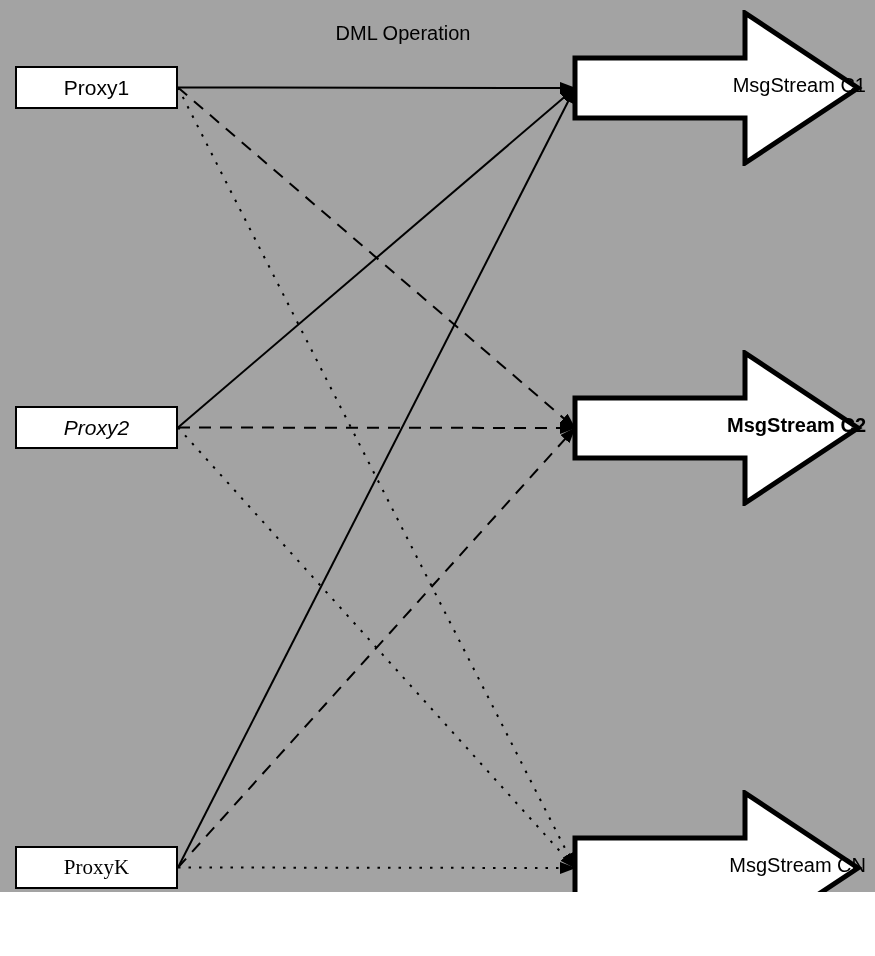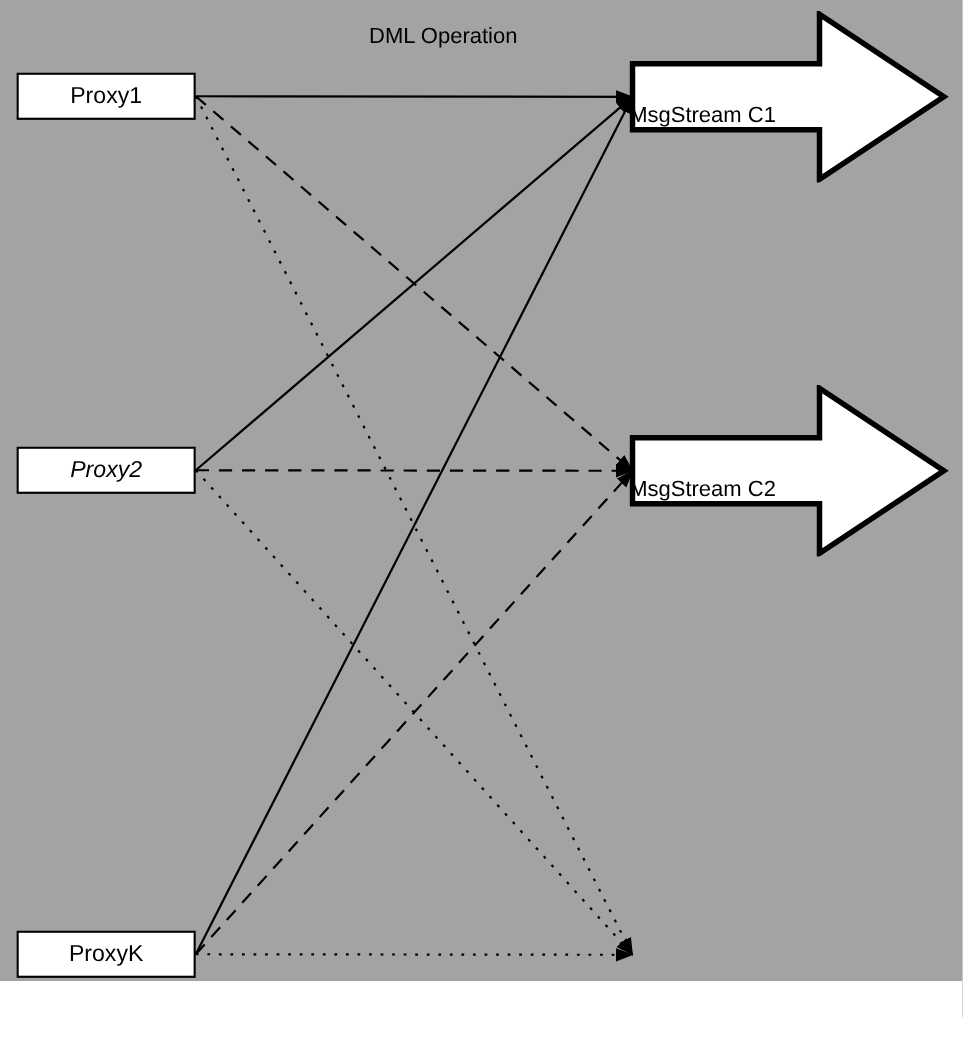--- a/index.html
+++ b/index.html
@@ -56,54 +56,53 @@
     background: #ffffff;
     display: flex;
     align-items: center;
     justify-content: center;
     font-size: 21px;
     color: #000000;
     z-index: 2;
   }
   .proxy-1 { top: 66px; }
   .proxy-2 { top: 406px; font-style: italic; }
-  .proxy-k { top: 846px; }
+  .proxy-k { top: 846px; font-family: Liberation Serif, serif; }
   
   .stream {
     position: absolute;
     left: 572px;
     width: 294px;
     height: 156px;
     z-index: 2;
   }
   .stream-c1 { top: 10px; }
-  .stream-c2 { top: 350px; }
+  .stream-c2 { top: 350px; font-weight: bold; }
   .stream-cn { top: 790px; }
   .stream svg {
     position: absolute;
     left: 0;
     top: 0;
     width: 294px;
     height: 156px;
   }
   .stream .arrow-shape {
     fill: #ffffff;
     stroke: #000000;
     stroke-width: 5;
     stroke-linejoin: miter;
   }
   .stream-label {
     position: absolute;
     left: 0;
     top: 64px;
     width: 294px;
-    text-align: left;
+    text-align: right;
     font-size: 20px;
     color: #000000;
-    margin-top: 20px;
   }
 </style>
 </head>
 <body>
 
 <div class="canvas">
 
   <div class="edge-label">
     <div>DML Operation</div>
   </div>
@@ -142,14 +141,20 @@
     <div class="stream-label">MsgStream C1</div>
   </div>
 
   <div class="stream stream-c2" id="node-c2">
     <svg viewBox="-3 -3 294 156" xmlns="http://www.w3.org/2000/svg">
       <polygon class="arrow-shape" points="0,45 170,45 170,0 283,75 170,150 170,105 0,105"></polygon>
     </svg>
     <div class="stream-label">MsgStream C2</div>
   </div>
 
+  <div class="stream stream-cn" id="node-cn">
+    <svg viewBox="-3 -3 294 156" xmlns="http://www.w3.org/2000/svg">
+      <polygon class="arrow-shape" points="0,45 170,45 170,0 283,75 170,150 170,105 0,105"></polygon>
+    </svg>
+    <div class="stream-label">MsgStream CN</div>
+  </div>
 
 </div>
 
 </body></html>

